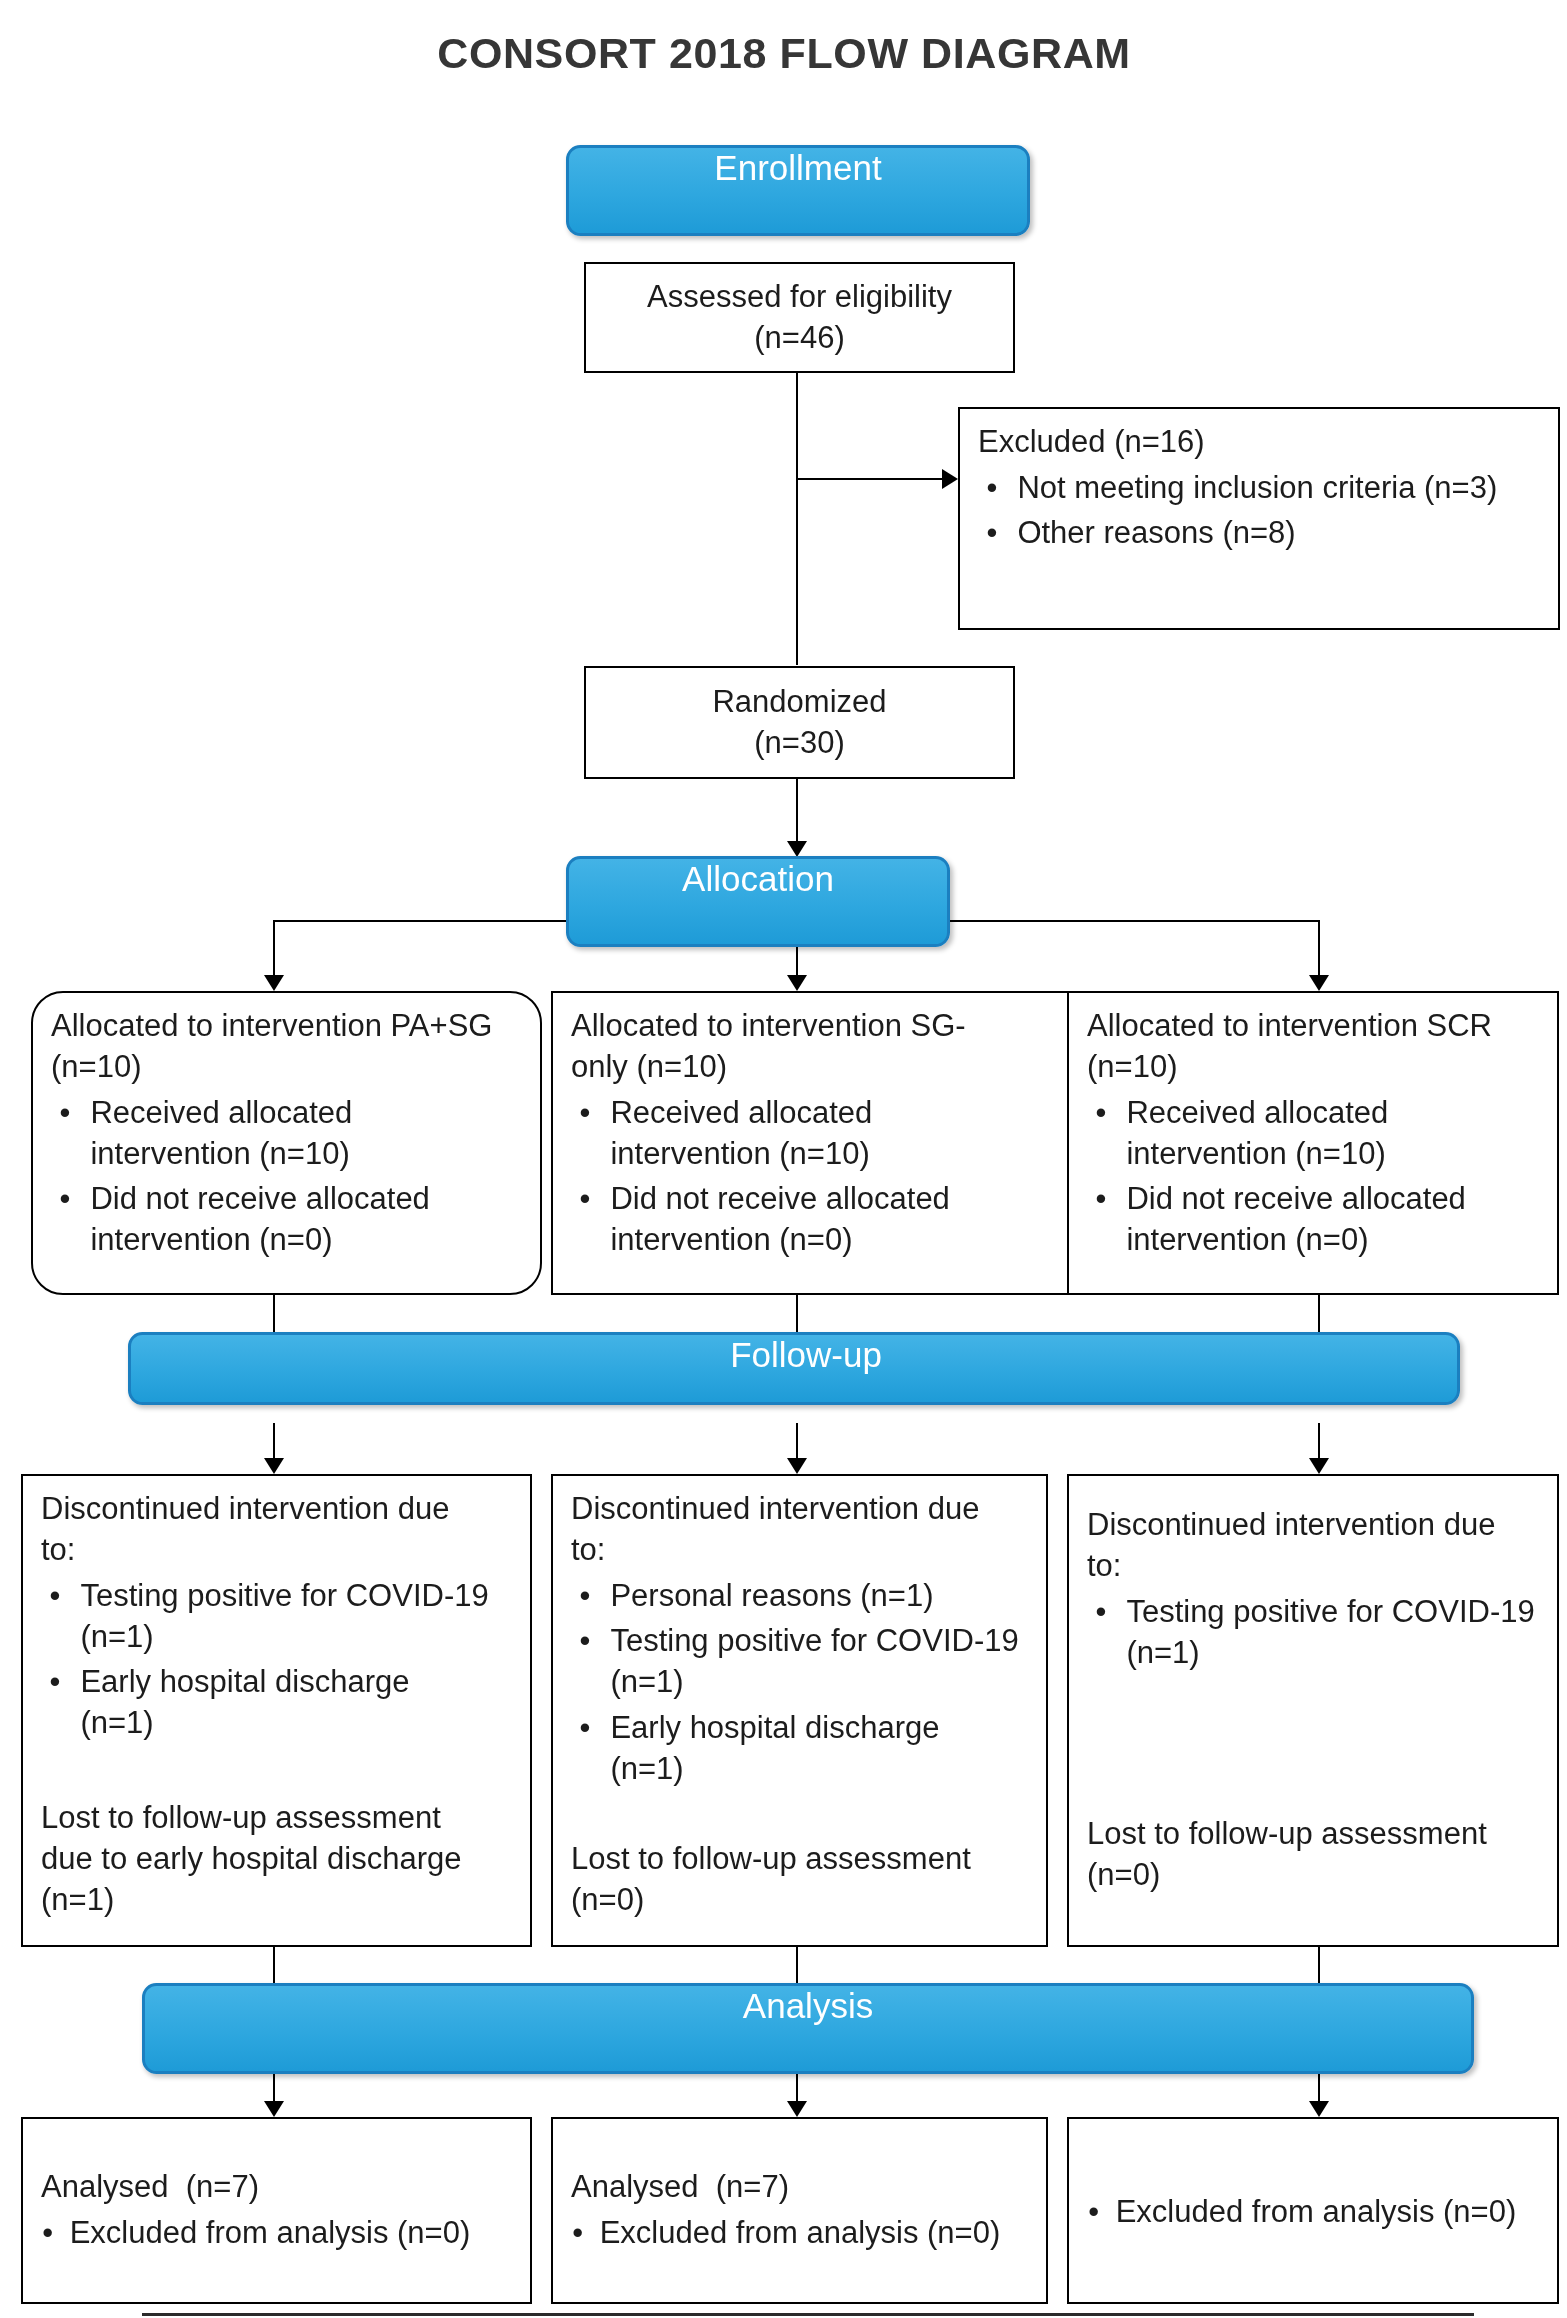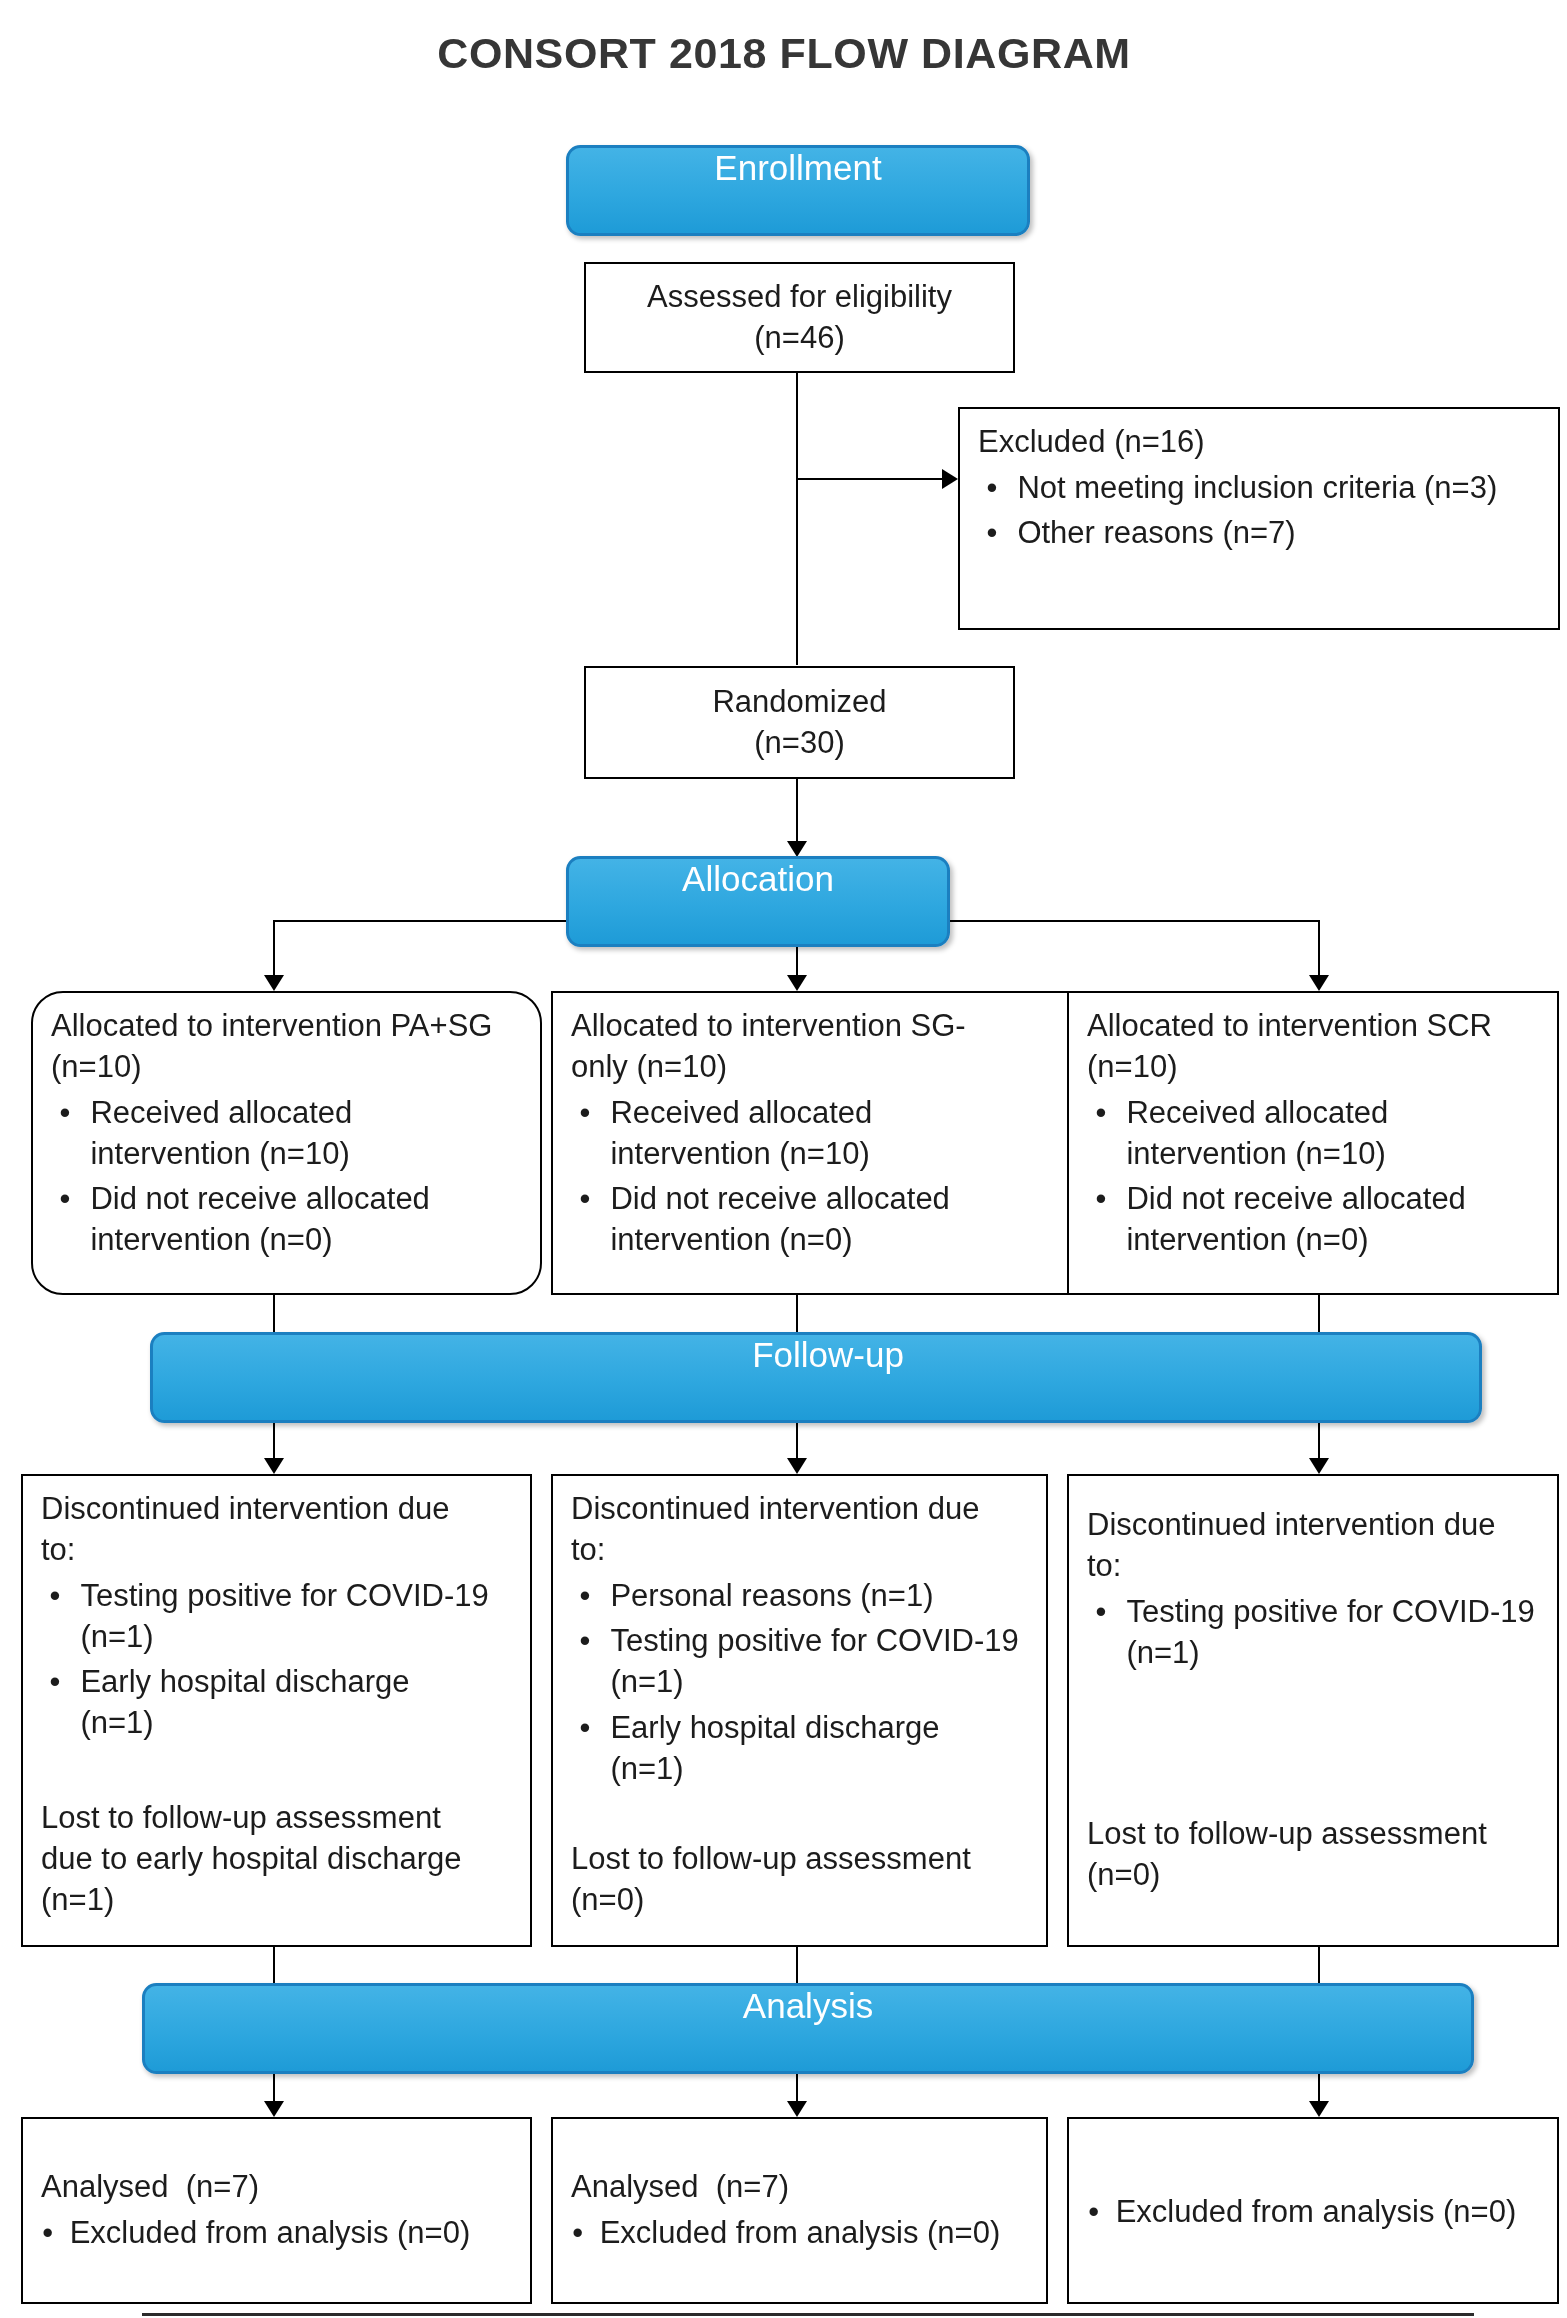--- a/index.html
+++ b/index.html
@@ -78,21 +78,21 @@
 
   <div class="hline" style="left:798px;top:478px;width:145px;"></div>
   <div class="ah-right" style="left:942px;top:469px;"></div>
 
   <div class="abs box col" style="left:958px;top:407px;width:602px;height:223px;">
     <div class="heading">Excluded (n=16)</div>
     <div class="bullet">
         <span class="txt">Not meeting inclusion criteria (n=3)</span>
       </div>
     <div class="bullet">
-        <span class="txt">Other reasons (n=7)</span>
+        <span class="txt">Other reasons (n=8)</span>
       </div>
   </div>
 
   <div class="abs box center" style="left:584px;top:666px;width:431px;height:113px;">
     <span class="center-text">Randomized
 (n=30)</span>
   </div>
 
   <div class="vline" style="left:796px;top:778px;height:63px;"></div>
   <div class="ah-down" style="left:787px;top:841px;"></div>
@@ -143,21 +143,21 @@
     <div class="bullet">
         <span class="txt">Did not receive allocated
 intervention (n=0)</span>
       </div>
   </div>
 
   <div class="vline" style="left:273px;top:1295px;height:38px;"></div>
   <div class="vline" style="left:796px;top:1295px;height:38px;"></div>
   <div class="vline" style="left:1318px;top:1295px;height:38px;"></div>
 
-  <div class="abs banner" style="left:150px;top:1332px;width:1332px;height:91px;padding-left:24px;">
+  <div class="abs banner" style="left:128px;top:1332px;width:1332px;height:73px;padding-left:24px;">
     <span>Follow-up</span>
   </div>
 
   <div class="vline" style="left:273px;top:1423px;height:36px;"></div>
   <div class="ah-down" style="left:264px;top:1458px;"></div>
   <div class="vline" style="left:796px;top:1423px;height:36px;"></div>
   <div class="ah-down" style="left:787px;top:1458px;"></div>
   <div class="vline" style="left:1318px;top:1423px;height:36px;"></div>
   <div class="ah-down" style="left:1309px;top:1458px;"></div>
 

